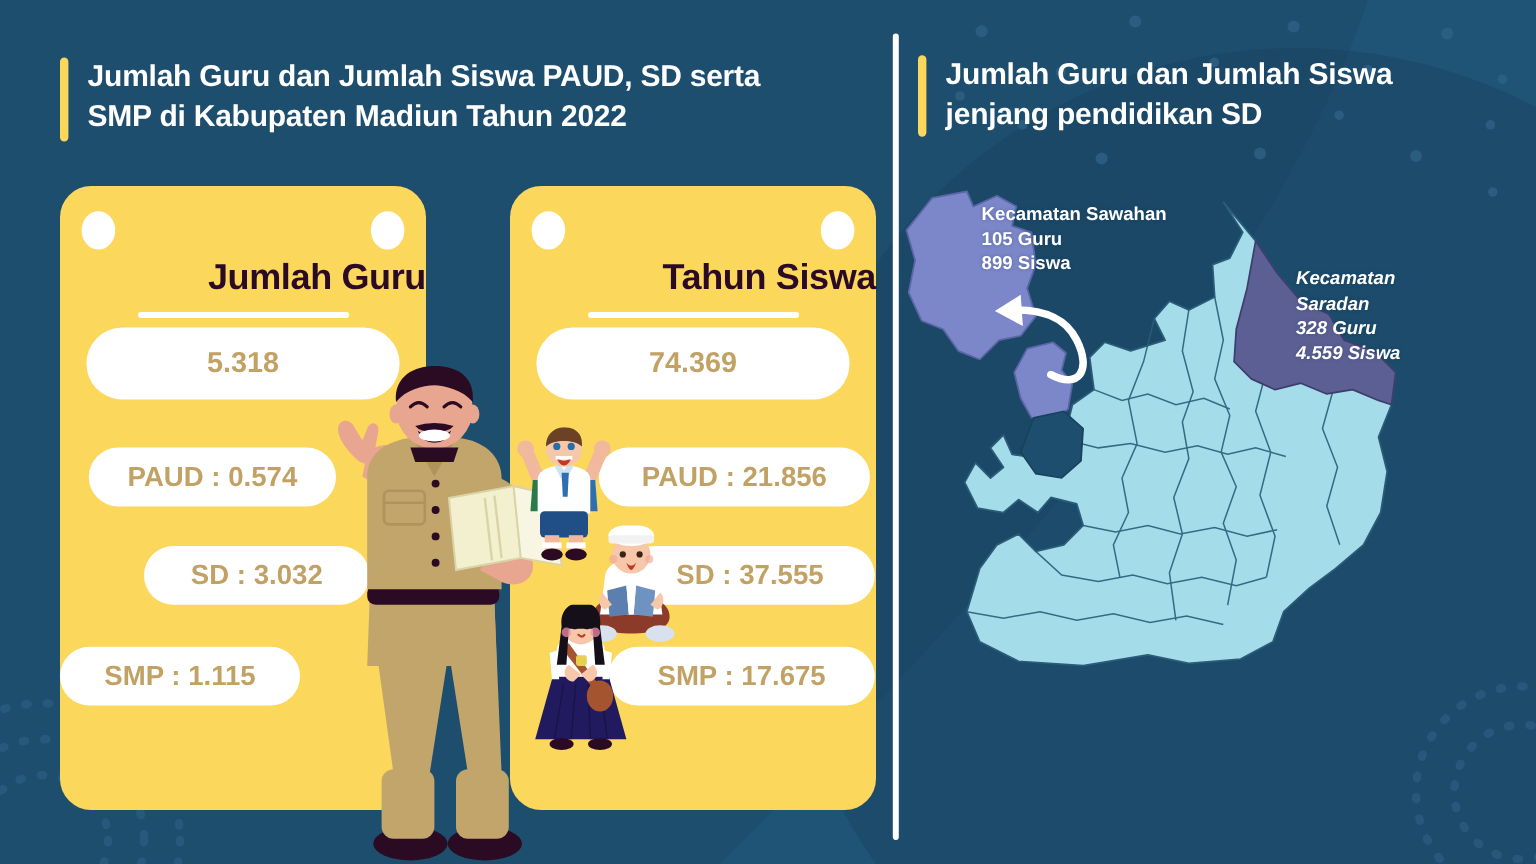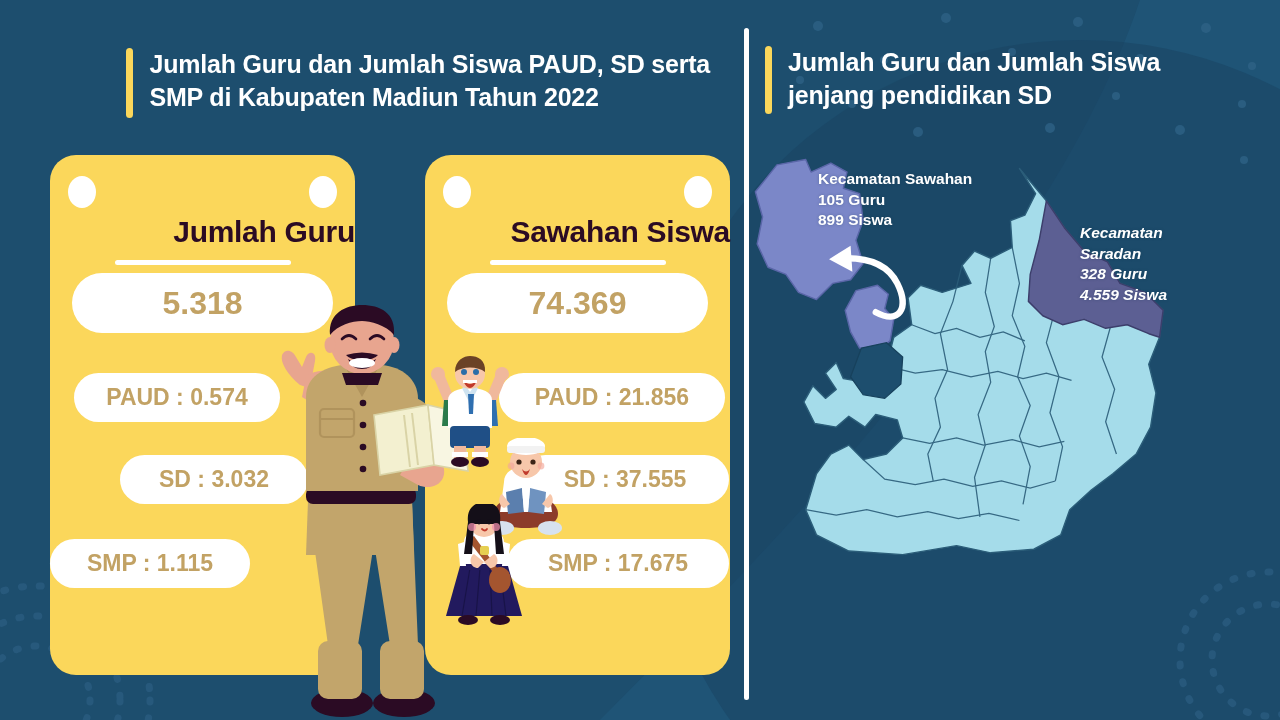--- a/index.html
+++ b/index.html
@@ -20,21 +20,21 @@
   .title-block { position:absolute; display:flex; align-items:flex-start; }
   .title-bar {
     width:7px; border-radius:4px; background:#fbd75b; flex:0 0 7px;
     margin-right:16px;
   }
   .title-text {
     color:#ffffff; font-weight:bold; font-size:25px; line-height:1.30;
     letter-spacing:-0.2px; white-space:pre-line;
   }
 
-  #left-title { left:50px; top:48px; width:660px;justify-content:flex-end; }
+  #left-title { left:50px; top:48px; width:660px; }
   #left-title .title-bar { height:70px; }
 
   #right-title { left:765px; top:46px; width:480px; }
   #right-title .title-bar { height:68px; }
 
   
   .stat-card {
     position:absolute; background:#fbd75b; border-radius:26px;
     top:155px; height:520px; width:305px;
   }
@@ -57,21 +57,21 @@
     position:absolute; top:105px; left:50%; transform:translateX(-50%);
     width:176px; height:5px; border-radius:3px; background:#ffffff;
   }
 
   .pill {
     position:absolute; background:#ffffff; border-radius:40px;
     display:flex; align-items:center; justify-content:center;
     color:#c2a264; font-weight:bold; white-space:nowrap;
   }
   .pill-total {
-    left:22px; width:261px; top:118px; height:60px; font-size:32px;
+    left:22px; width:261px; top:118px; height:60px; font-size:24px;
   }
   .pill-sub { height:49px; font-size:23px; }
 
   
   #card-guru .p-paud { left:24px;  width:206px; top:218px; }
   #card-guru .p-sd   { left:70px;  width:188px; top:300px; }
   #card-guru .p-smp  { left:0;  width:200px; top:384px; }
   
   #card-siswa .p-paud { left:74px; width:226px; top:218px; }
   #card-siswa .p-sd   { left:96px; width:208px; top:300px; }
@@ -162,21 +162,21 @@
       <div class="card-rule"></div>
       <div class="pill pill-total">5.318</div>
       <div class="pill pill-sub p-paud">PAUD : 0.574</div>
       <div class="pill pill-sub p-sd">SD : 3.032</div>
       <div class="pill pill-sub p-smp">SMP : 1.115</div>
     </div>
 
     <div class="stat-card" id="card-siswa">
       <div class="notch l"></div>
       <div class="notch r"></div>
-      <div class="card-head">Sawahan Siswa</div>
+      <div class="card-head">Tahun Siswa</div>
       <div class="card-rule"></div>
       <div class="pill pill-total">74.369</div>
       <div class="pill pill-sub p-paud">PAUD : 21.856</div>
       <div class="pill pill-sub p-sd">SD : 37.555</div>
       <div class="pill pill-sub p-smp">SMP : 17.675</div>
     </div>
 
     <svg class="illus" id="teacher" viewBox="0 0 215 415">
 
       <path d="M38 80 C26 70 18 58 20 50 C23 43 31 45 34 52 L40 62 L44 52 C47 45 55 47 53 56 L50 72 L62 88 Z" fill="#e8a58f"></path>

